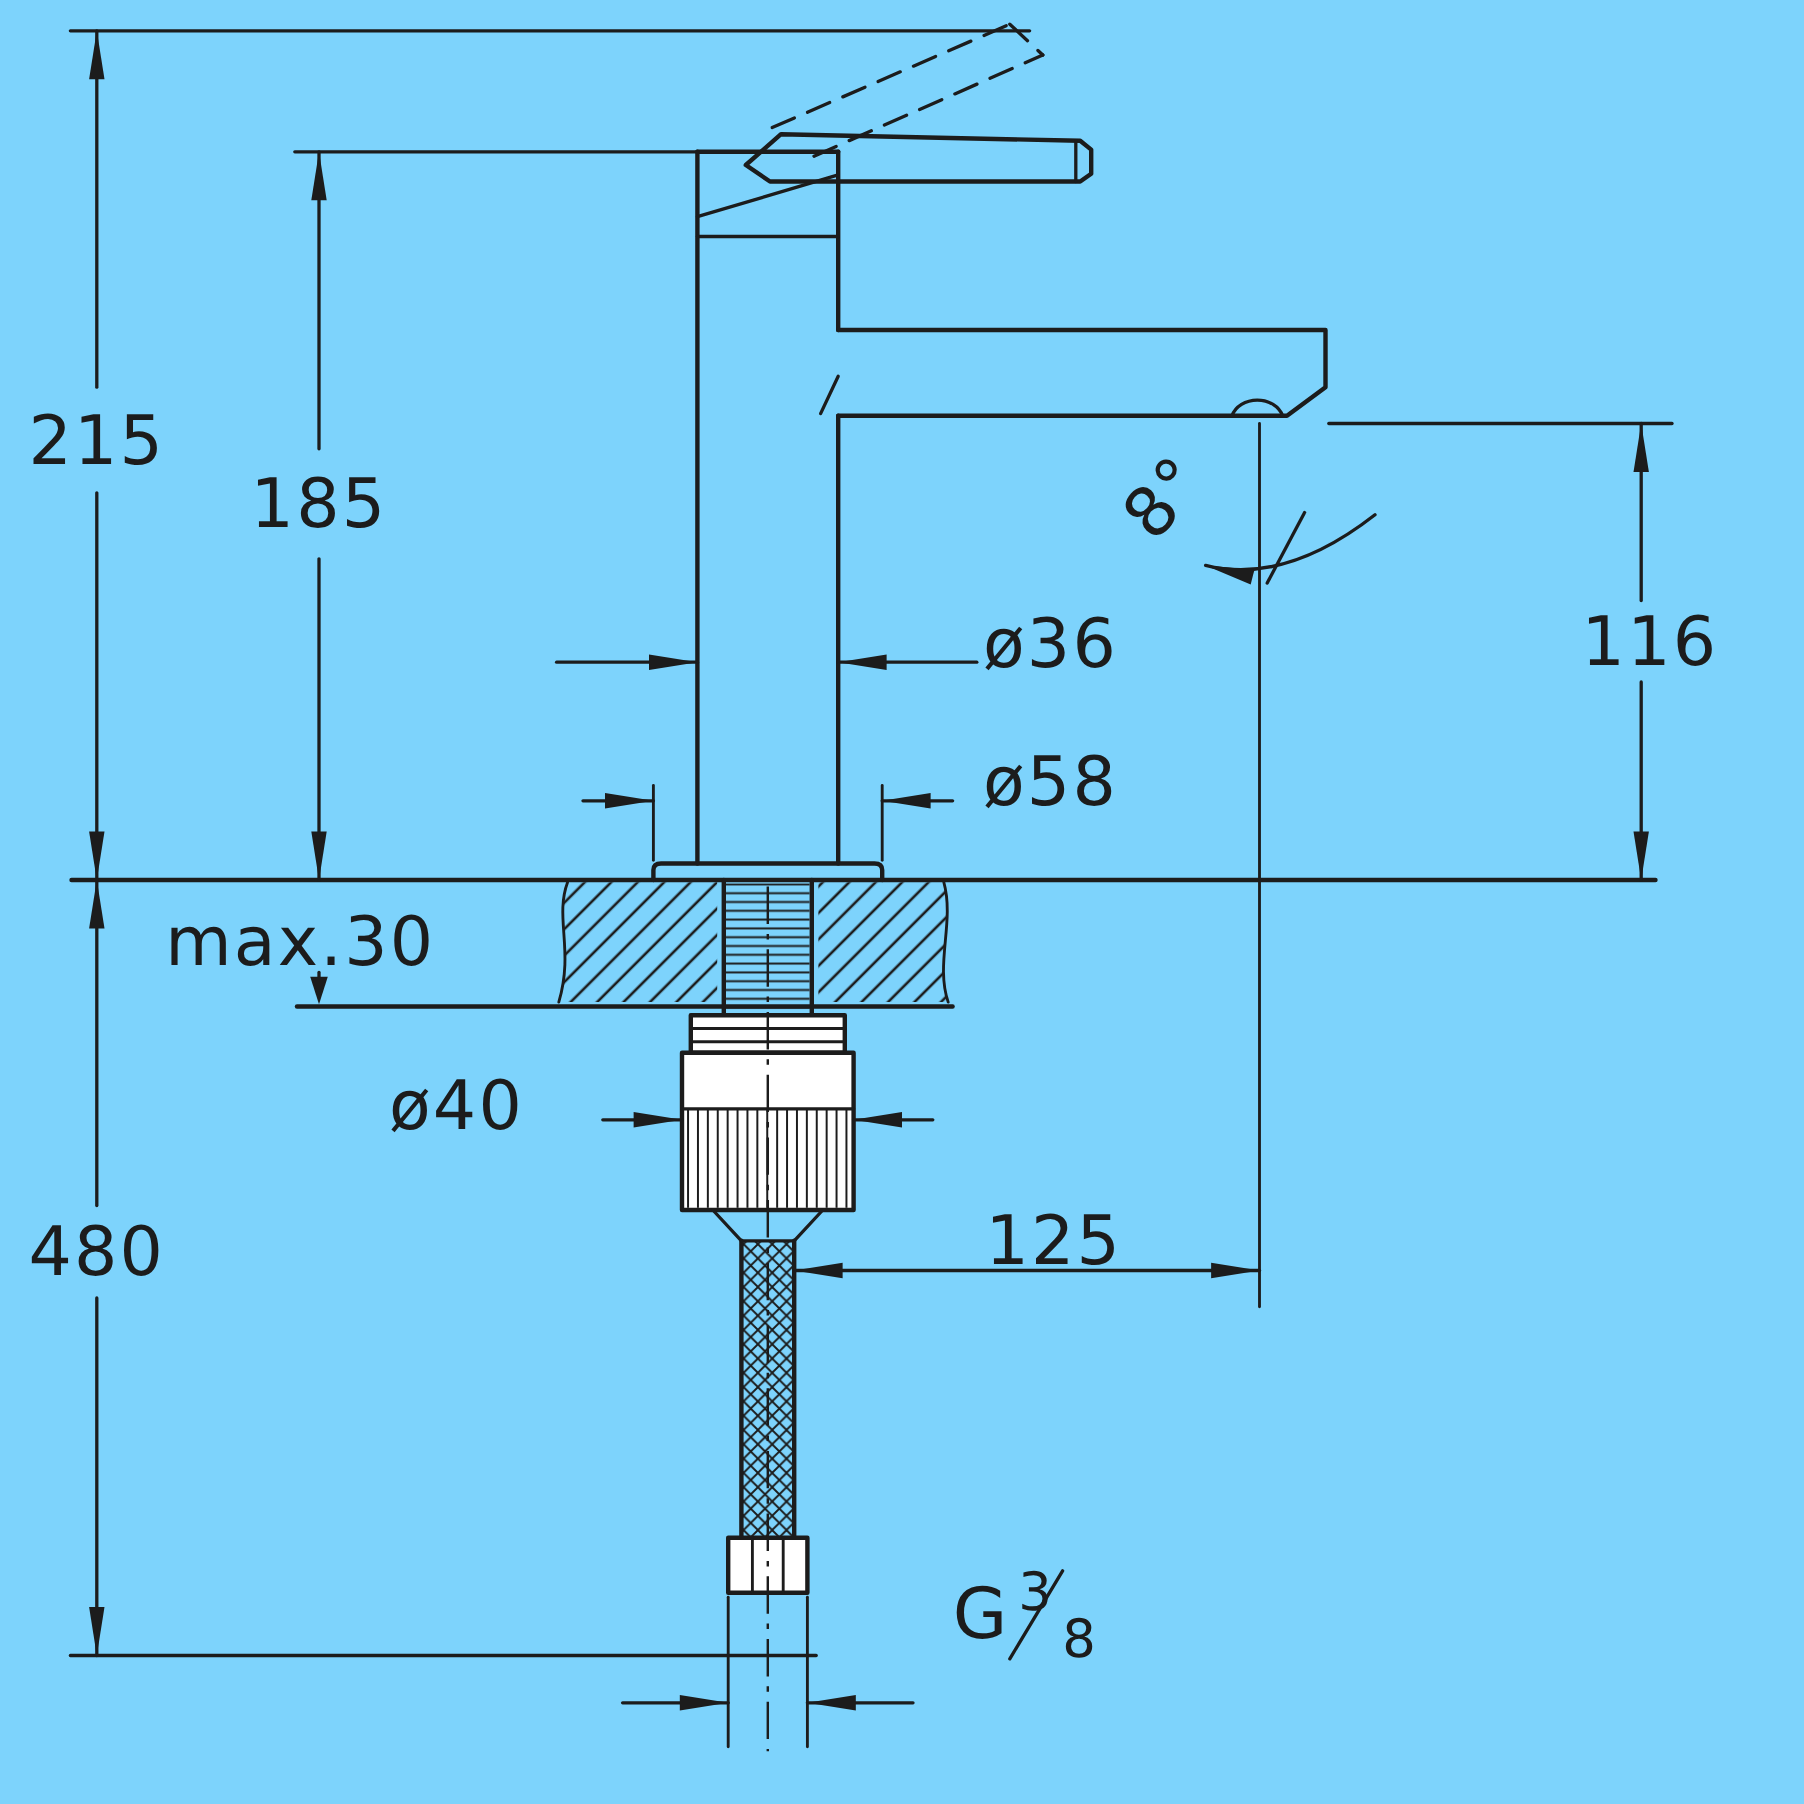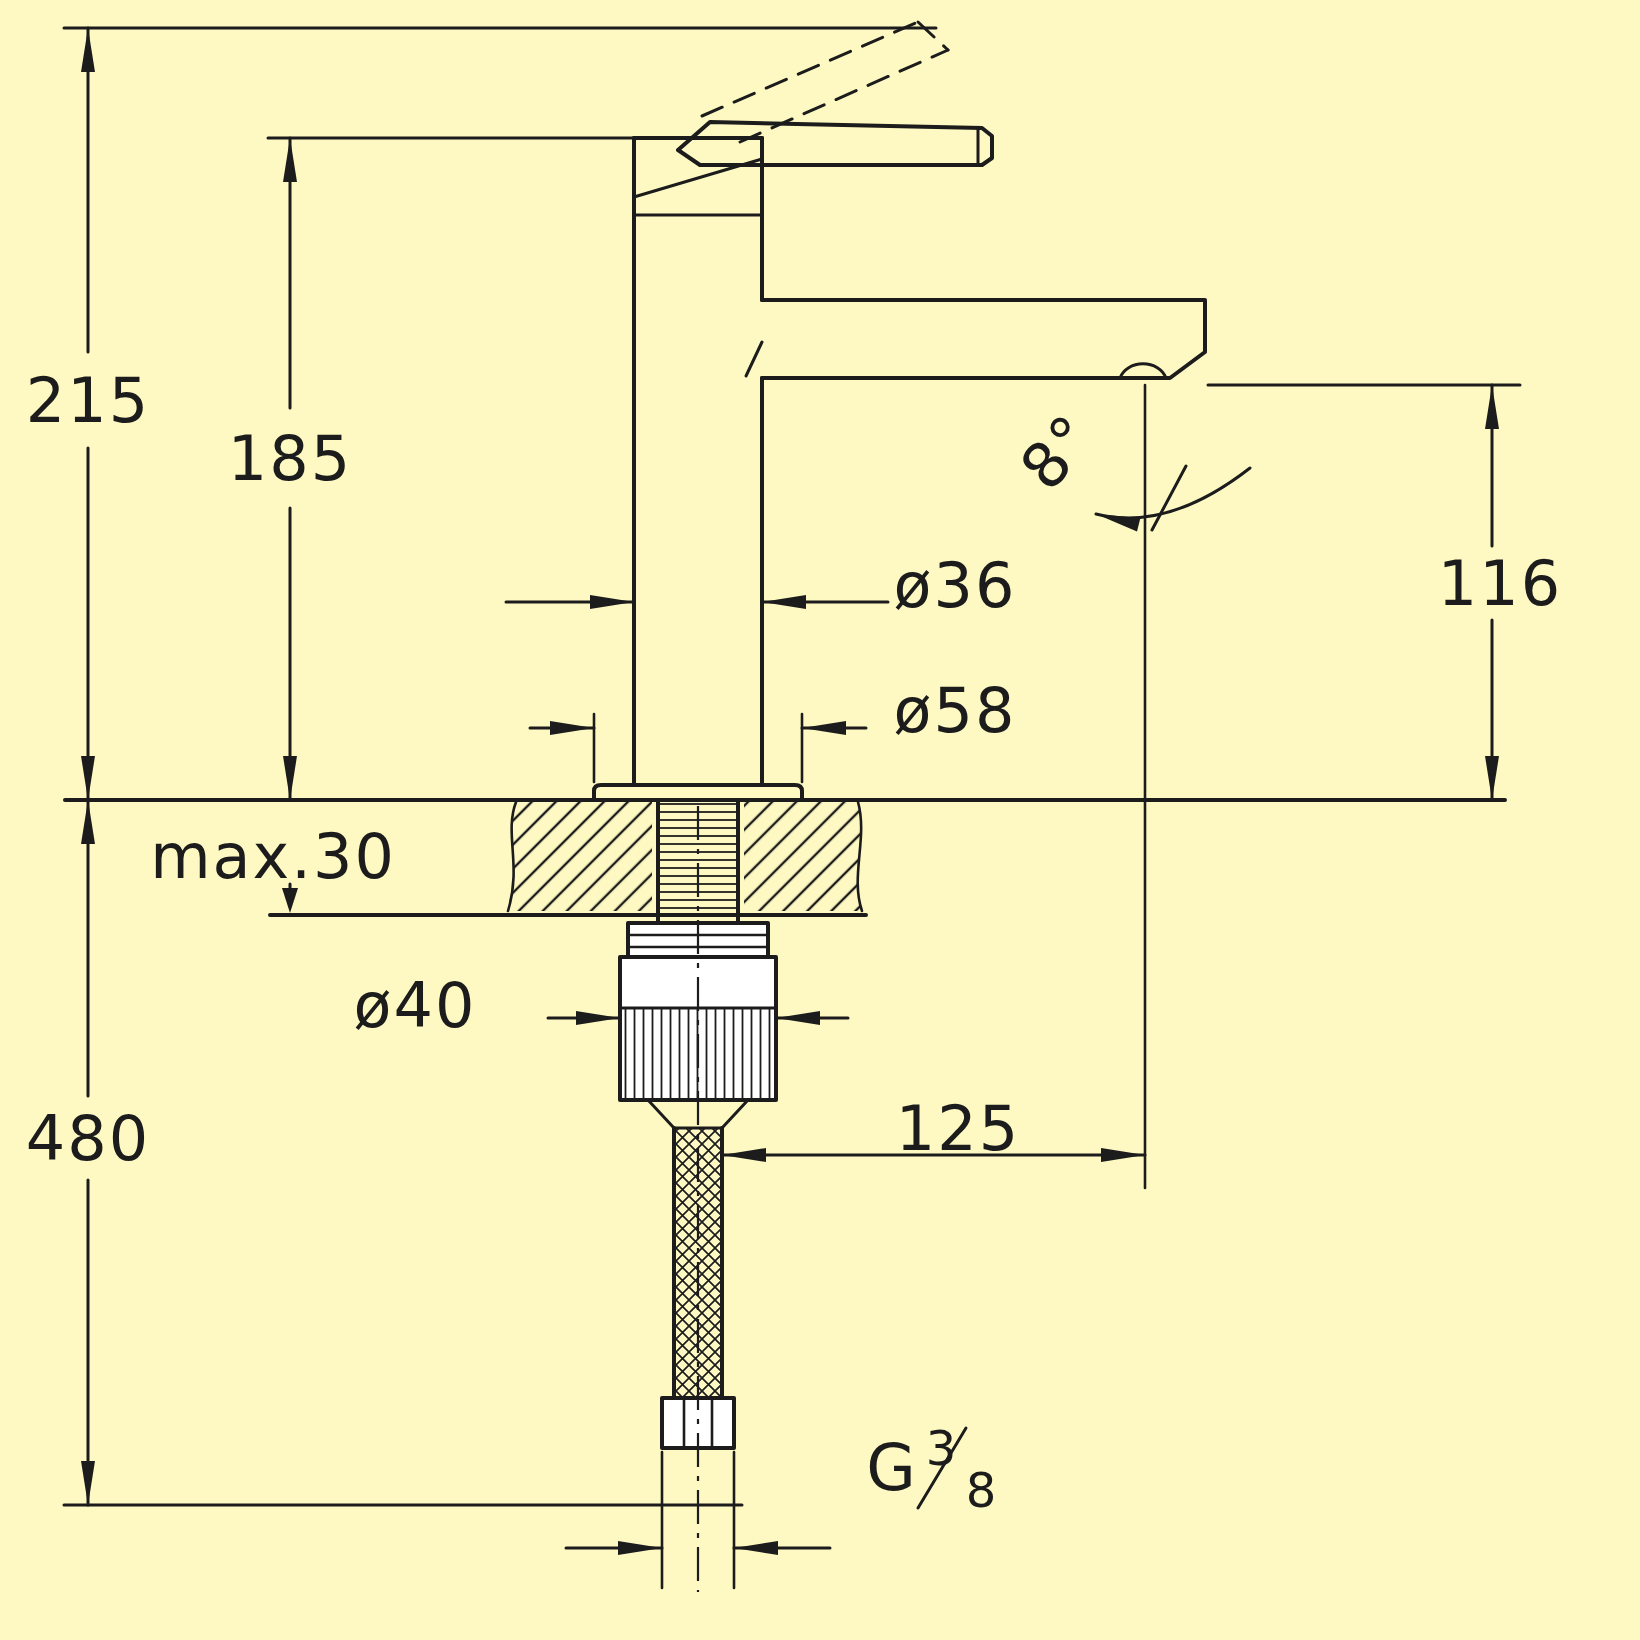--- a/index.html
+++ b/index.html
@@ -1,16 +1,16 @@
 <!DOCTYPE html>
 <html><head>
 <meta charset="utf-8">
 <style>
   html,body{margin:0;padding:0;background:#ffffff;}
-  .page{width:1640px;height:1640px;background:#fef9c3;position:relative;overflow:hidden;}
+  .page{width:1640px;height:1640px;background:#7dd3fc;position:relative;overflow:hidden;}
   .s4{stroke:#1c1c1c;stroke-width:4;fill:none;stroke-linecap:round;stroke-linejoin:round;}
   .s3{stroke:#1c1c1c;stroke-width:3;fill:none;stroke-linecap:round;}
   .s2{stroke:#1c1c1c;stroke-width:2.6;fill:none;stroke-linecap:round;}
   .fillw{fill:#ffffff;}
   .dash{stroke-dasharray:22 13;}
   .cl{stroke:#1c1c1c;stroke-width:2.2;fill:none;stroke-dasharray:34 9 5 9;}
   .dimtext{font-family:"DejaVu Sans","Liberation Sans",sans-serif;font-size:62px;fill:#1c1c1c;
            text-anchor:middle;dominant-baseline:central;letter-spacing:2px;}
   .small{font-size:48px;}
   .big{font-size:64px;}

